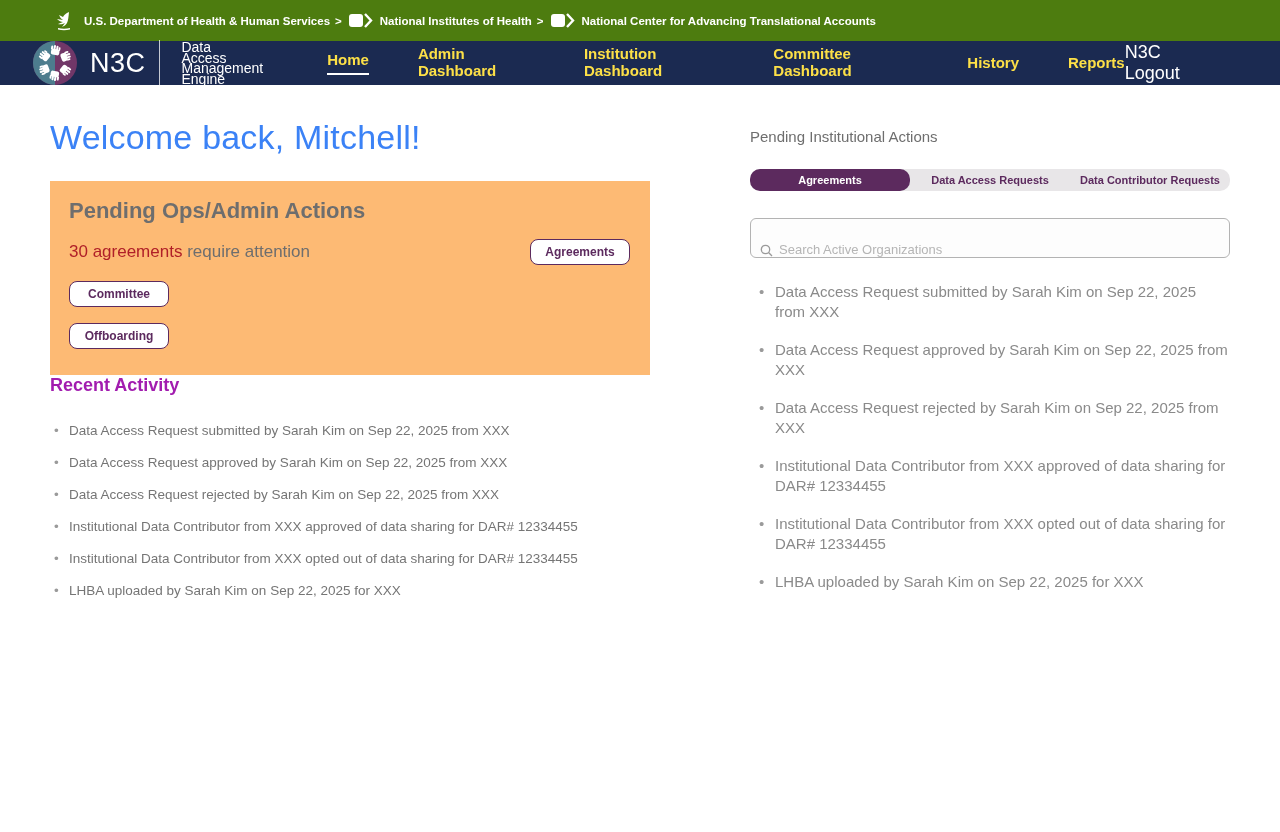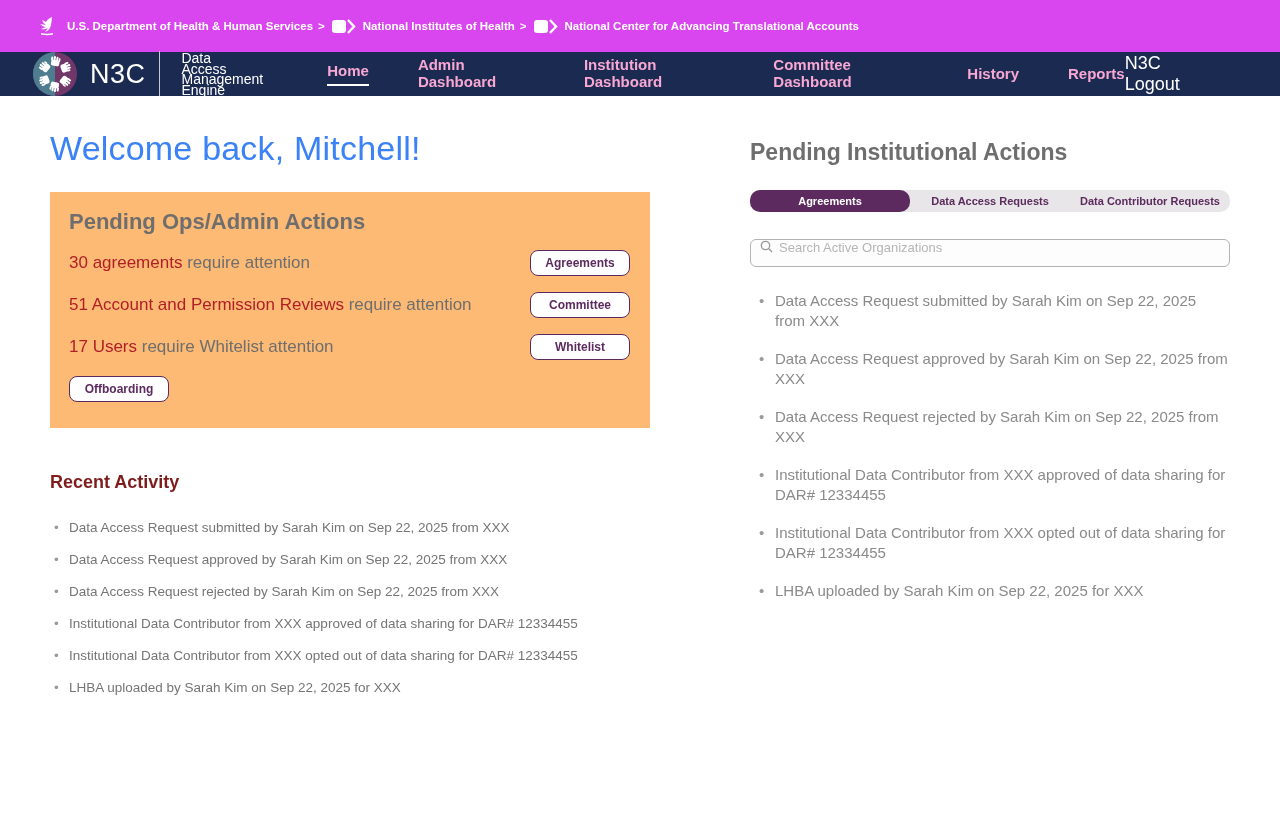--- a/index.html
+++ b/index.html
@@ -1,39 +1,39 @@
 <!DOCTYPE html>
 <html><head>
 <meta charset="utf-8">
 <style>
   * { margin:0; padding:0; box-sizing:border-box; }
   html,body { width:1280px; height:832px; background:#fff; font-family:"Liberation Sans", sans-serif; }
 
   
   .gov-banner{
-    height:52px; background:#d946ef; display:flex; align-items:center;
-    padding-left:36px; color:#fff; font-size:11.5px; font-weight:bold;
+    height:41px; background:#4d7c0f; display:flex; align-items:center;
+    padding-left:53px; color:#fff; font-size:11.5px; font-weight:bold;
   }
   .gov-banner .eagle{ margin-right:9px; display:flex; }
   .gov-banner .crumb{ color:#fff; text-decoration:none; }
   .gov-banner .sep{ margin:0 5px; font-weight:bold; }
   .gov-banner .tag{ margin:0 7px 0 2px; display:flex; align-items:center; }
 
   
   .navbar{
     height:44px; background:#1b2a51; display:flex; align-items:center;
     padding:0 32px; color:#fff;
   }
   .brand-logo{ margin-right:12px; display:flex; }
   .brand-text{ font-size:27px; font-weight:400; letter-spacing:.5px; margin-right:13px; }
   .brand-divider{ width:1px; height:46px; background:rgba(255,255,255,.75); margin-right:10px; }
   .brand-sub{ display:flex; flex-direction:column; justify-content:center; }
   .brand-sub span{ font-size:14px; line-height:10.5px; font-weight:400;padding-left:12px; }
   .nav-links{ display:flex; gap:49px; margin-left:64px; align-items:center; }
-  .nav-link{ color:#f9a8d4; text-decoration:none; font-size:15px; font-weight:600; padding-bottom:2px; }
+  .nav-link{ color:#fde047; text-decoration:none; font-size:15px; font-weight:600; padding-bottom:2px; }
   .nav-link.active{ border-bottom:2px solid #fff; padding-bottom:5px; }
   .logout{ margin-left:auto; color:#fff; text-decoration:none; font-size:18px; font-weight:400; margin-right:32px; }
 
   
   .main{ display:flex; padding:0 50px; }
   .left-col{ width:600px; }
   .right-col{ width:480px; margin-left:100px; }
 
   
   .welcome{ margin-top:33px; font-size:34px; font-weight:500; color:#3b82f6; letter-spacing:.2px; }
@@ -42,42 +42,42 @@
   .ops-title{ font-size:22px; font-weight:bold; color:#6e6e6e; margin-bottom:7px; }
   .ops-row{ display:flex; justify-content:space-between; align-items:center; margin-top:14px; height:28px; }
   .ops-text{ font-size:17px; color:#6e6e6e; }
   .ops-text .hl{ color:#b01f28; font-weight:normal; }
   .ops-btn{
     width:100px; padding:5px 0; background:#fff; color:#5c2a5e;
     border:1.5px solid #5c2a5e; border-radius:8px; font-family:"Liberation Sans",sans-serif;
     font-size:12px; font-weight:bold; cursor:pointer;
   }
 
-  .recent-title{ margin-top:44px; font-size:18px; font-weight:bold; color:#7f1d1d; }
+  .recent-title{ font-size:18px; font-weight:bold; color:#a21caf; }
   .recent-list{ list-style:none; margin-top:28px; }
   .recent-list li{
     position:relative; padding-left:19px; margin-bottom:18px;
     font-size:13.5px; line-height:14px; color:#757575;
   }
   .recent-list li::before{ content:"•"; position:absolute; left:4px; color:#9a9a9a; }
 
   
-  .inst-title{ margin-top:43px; font-size:23px; font-weight:700; color:#6e6e6e; }
+  .inst-title{ margin-top:43px; font-size:15px; font-weight:400; color:#6e6e6e; }
 
   .tabs{ margin-top:24px; display:flex; background:#e8e6e8; border-radius:10px; height:22px; }
   .tab{
     flex:1; border:none; background:transparent; border-radius:10px;
     font-family:"Liberation Sans",sans-serif; font-size:11px; font-weight:bold;
     color:#5c2a5e; cursor:pointer;
   }
   .tab.active{ background:#5c2a5e; color:#fff; }
 
   .search-box{
-    margin-top:27px; height:28px; border:1px solid #b3b3b3; border-radius:6px;
-    background:#fdfdfd; display:flex; align-items:flex-start; padding:0 9px;
+    margin-top:27px; height:40px; border:1px solid #b3b3b3; border-radius:6px;
+    background:#fdfdfd; display:flex; align-items:flex-end; padding:0 9px;
   }
   .search-box input{
     border:none; outline:none; background:transparent; flex:1; margin-left:6px;
     font-family:"Liberation Sans",sans-serif; font-size:13px; color:#555;
   }
   .search-box input::placeholder{ color:#b5b5b5; }
 
   .inst-list{ list-style:none; margin-top:24px; }
   .inst-list li{
     position:relative; padding-left:25px; margin-bottom:19px;
@@ -162,28 +162,23 @@
 
     <section class="ops-panel">
       <h2 class="ops-title">Pending Ops/Admin Actions</h2>
 
       <div class="ops-row">
         <p class="ops-text"><span class="hl">30 agreements</span><span> require attention</span></p>
         <button class="ops-btn">Agreements</button>
       </div>
 
       <div class="ops-row">
-        <p class="ops-text"><span class="hl">51 Account and Permission Reviews</span><span> require attention</span></p>
         <button class="ops-btn">Committee</button>
       </div>
 
-      <div class="ops-row">
-        <p class="ops-text"><span class="hl">17 Users</span><span> require Whitelist attention</span></p>
-        <button class="ops-btn">Whitelist</button>
-      </div>
 
       <div class="ops-row">
         <button class="ops-btn">Offboarding</button>
       </div>
     </section>
 
     <h3 class="recent-title">Recent Activity</h3>
     <ul class="recent-list">
       <li>Data Access Request submitted by Sarah Kim on Sep 22, 2025 from XXX</li>
       <li>Data Access Request approved by Sarah Kim on Sep 22, 2025 from XXX</li>

